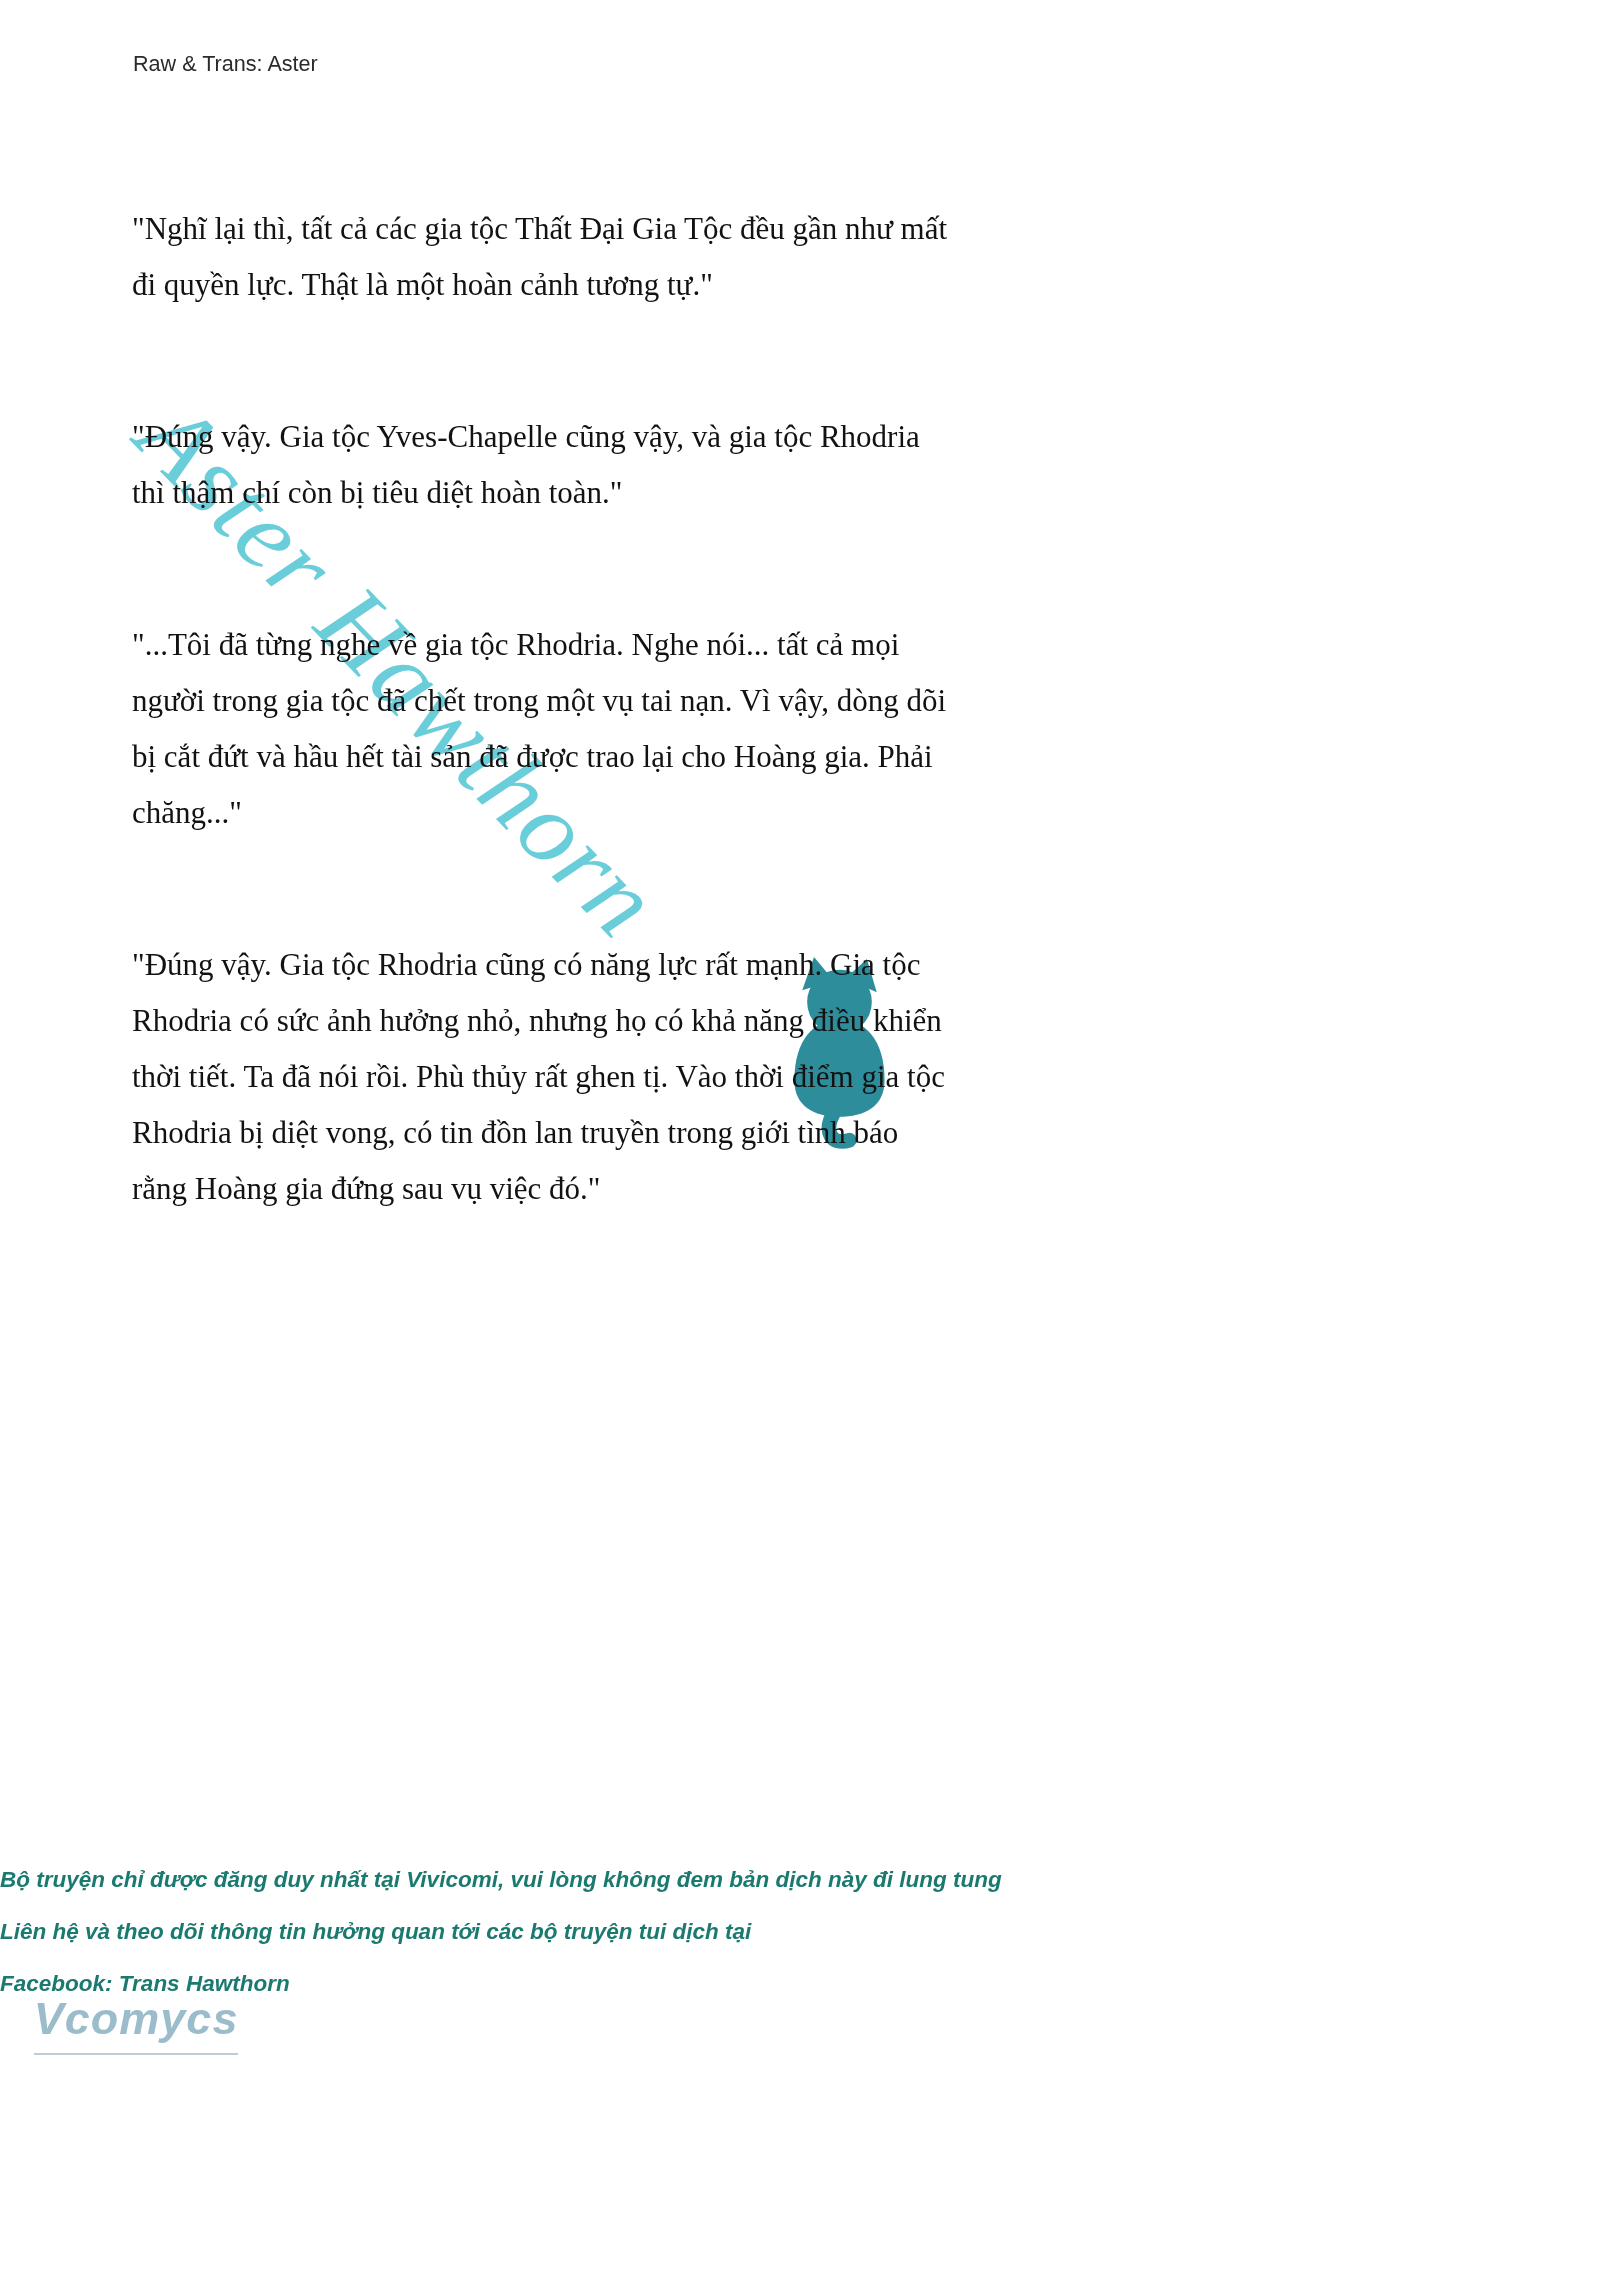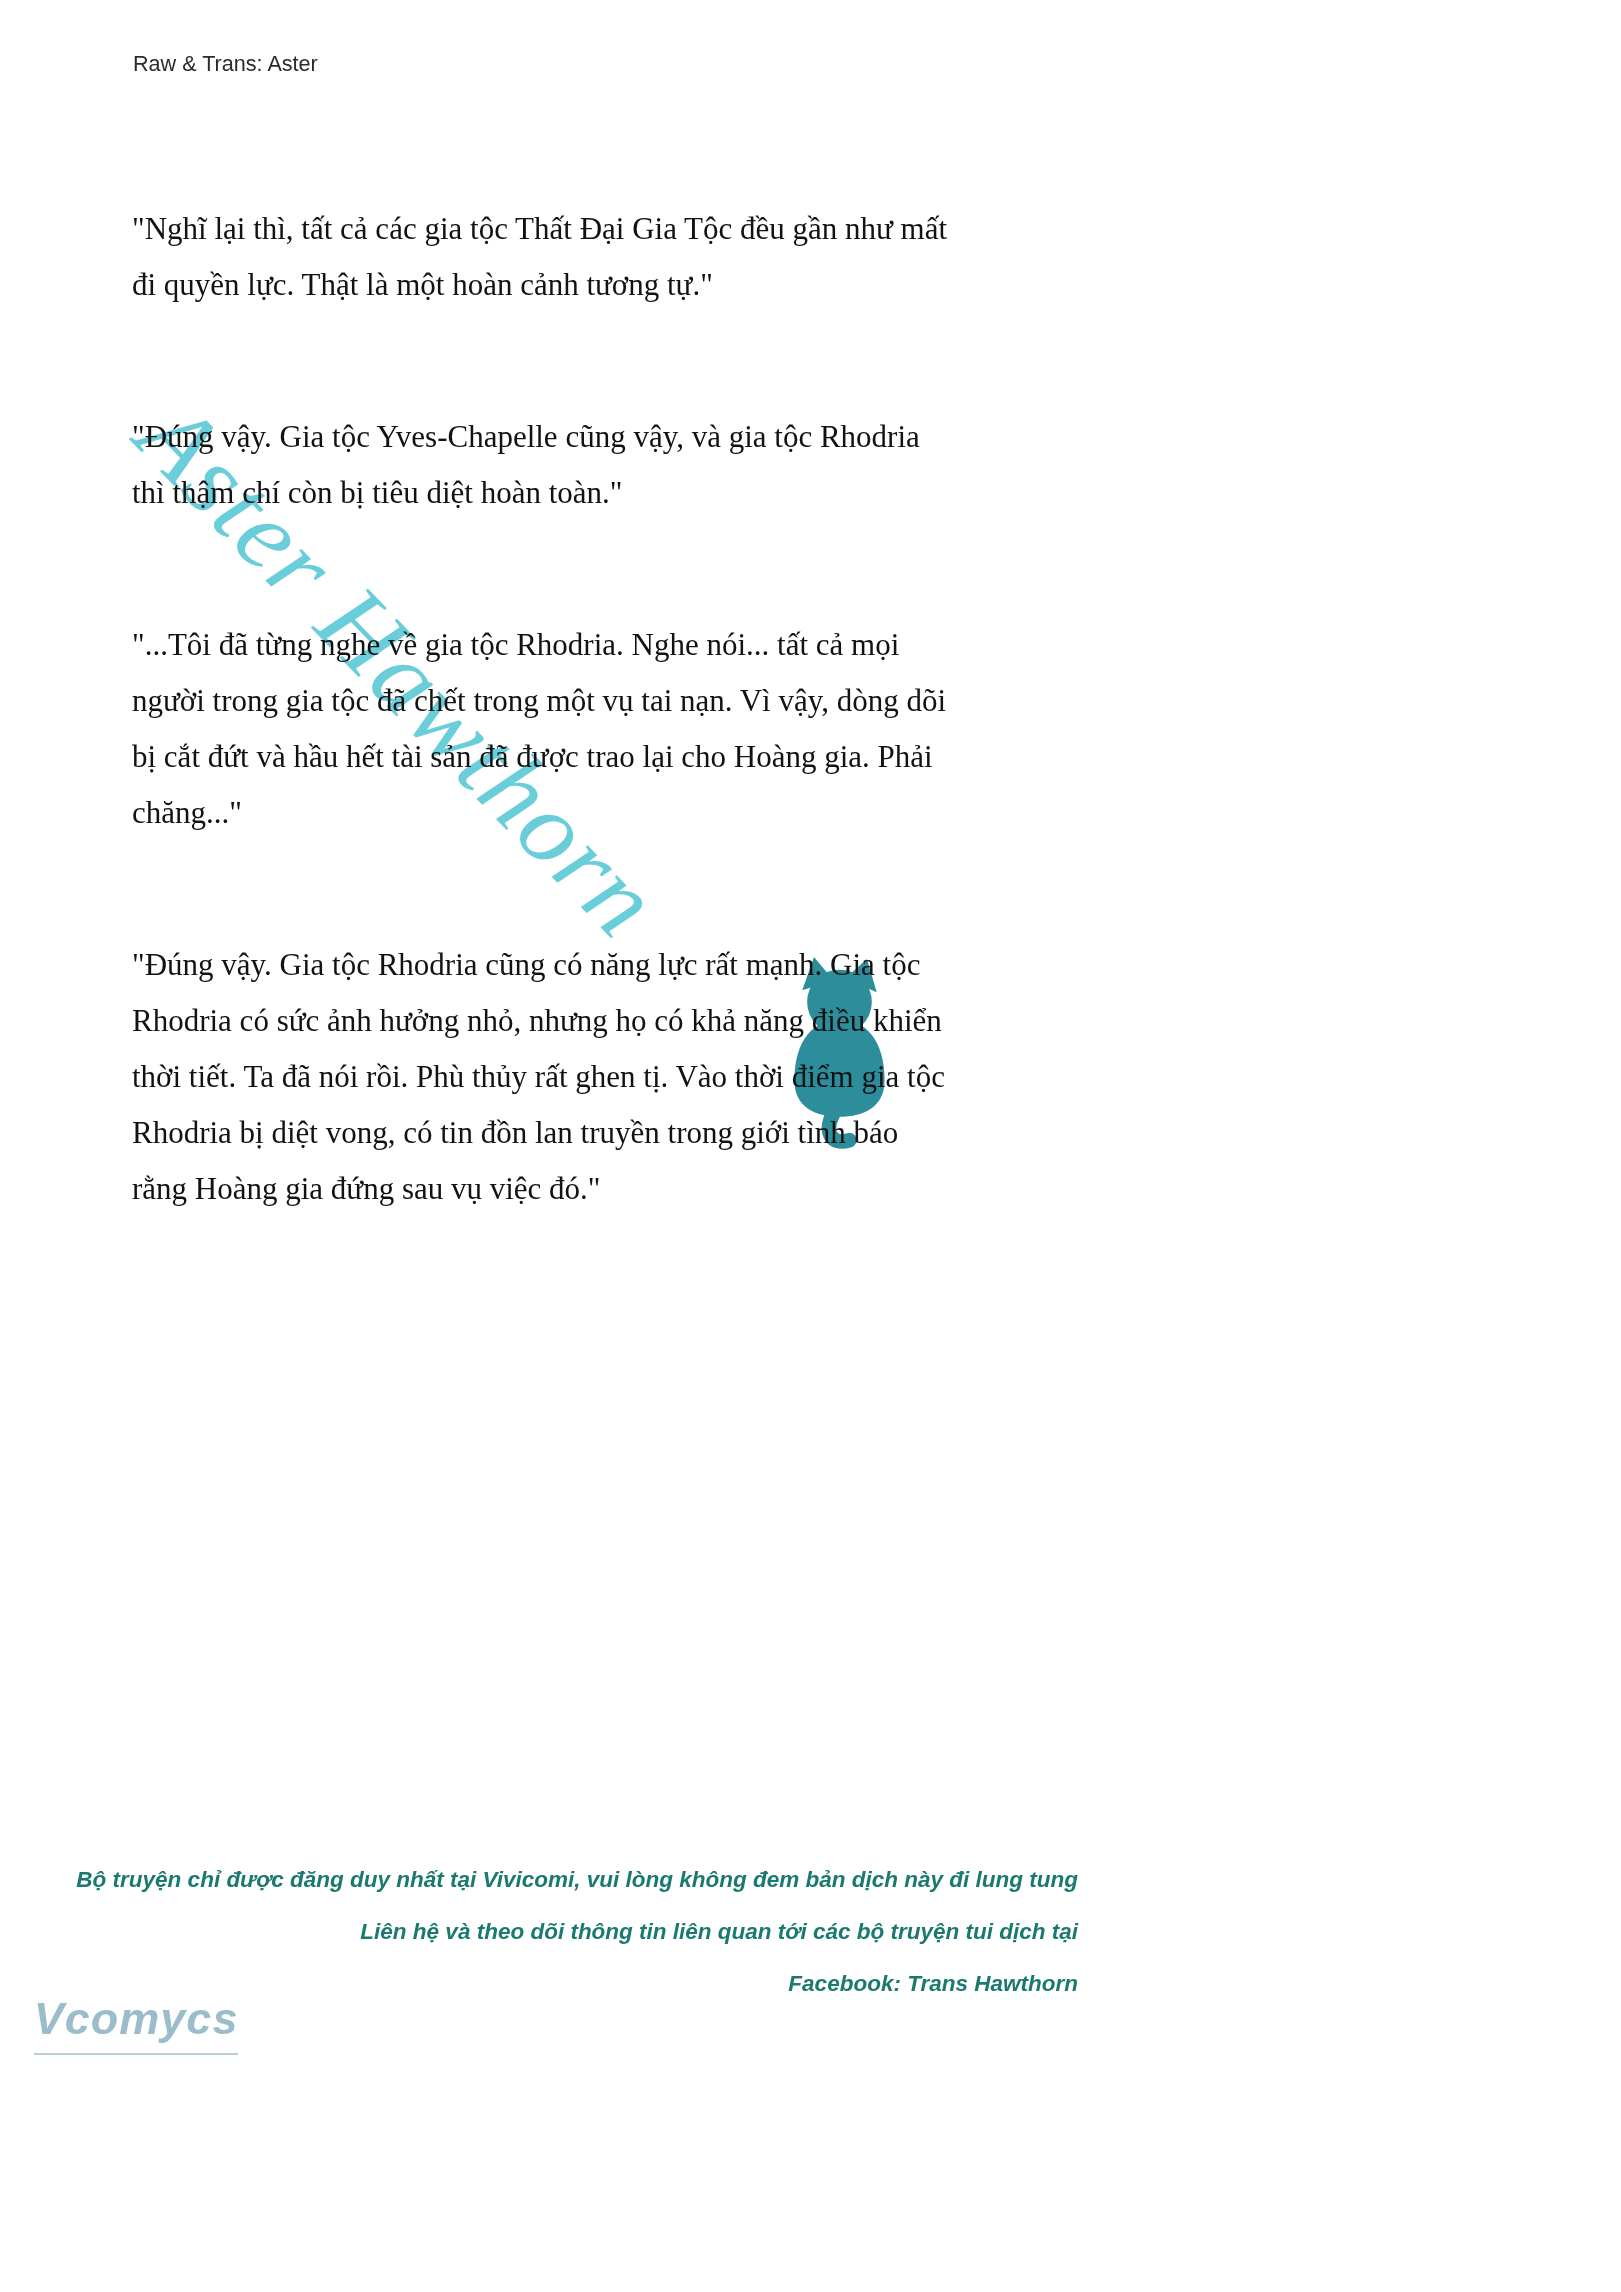--- a/index.html
+++ b/index.html
@@ -56,21 +56,21 @@
     z-index: 2;
   }
   .content p {
     margin: 0 0 96px 0;
   }
   .footer {
     position: absolute;
     left: 0;
     top: 1854px;
     width: 1078px;
-    text-align: right;
+    text-align: left;
     font-family: "Liberation Sans", sans-serif;
     font-weight: bold;
     font-style: italic;
     font-size: 22.5px;
     line-height: 52px;
     color: #1b7a70;
     z-index: 2;
   }
   .footer div {
     white-space: nowrap;
@@ -114,20 +114,20 @@
 
   <div class="content">
     <p>"Nghĩ lại thì, tất cả các gia tộc Thất Đại Gia Tộc đều gần như mất đi quyền lực. Thật là một hoàn cảnh tương tự."</p>
     <p>"Đúng vậy. Gia tộc Yves-Chapelle cũng vậy, và gia tộc Rhodria thì thậm chí còn bị tiêu diệt hoàn toàn."</p>
     <p>"...Tôi đã từng nghe về gia tộc Rhodria. Nghe nói... tất cả mọi người trong gia tộc đã chết trong một vụ tai nạn. Vì vậy, dòng dõi bị cắt đứt và hầu hết tài sản đã được trao lại cho Hoàng gia. Phải chăng..."</p>
     <p>"Đúng vậy. Gia tộc Rhodria cũng có năng lực rất mạnh. Gia tộc Rhodria có sức ảnh hưởng nhỏ, nhưng họ có khả năng điều khiển thời tiết. Ta đã nói rồi. Phù thủy rất ghen tị. Vào thời điểm gia tộc Rhodria bị diệt vong, có tin đồn lan truyền trong giới tình báo rằng Hoàng gia đứng sau vụ việc đó."</p>
   </div>
 
   <div class="footer">
     <div>Bộ truyện chỉ được đăng duy nhất tại Vivicomi, vui lòng không đem bản dịch này đi lung tung</div>
-    <div>Liên hệ và theo dõi thông tin liên quan tới các bộ truyện tui dịch tại</div>
+    <div>Liên hệ và theo dõi thông tin hưởng quan tới các bộ truyện tui dịch tại</div>
     <div>Facebook: Trans Hawthorn</div>
   </div>
 
   <div class="logo">Vcomycs</div>
 
 </div>
 
 
 </body></html>

